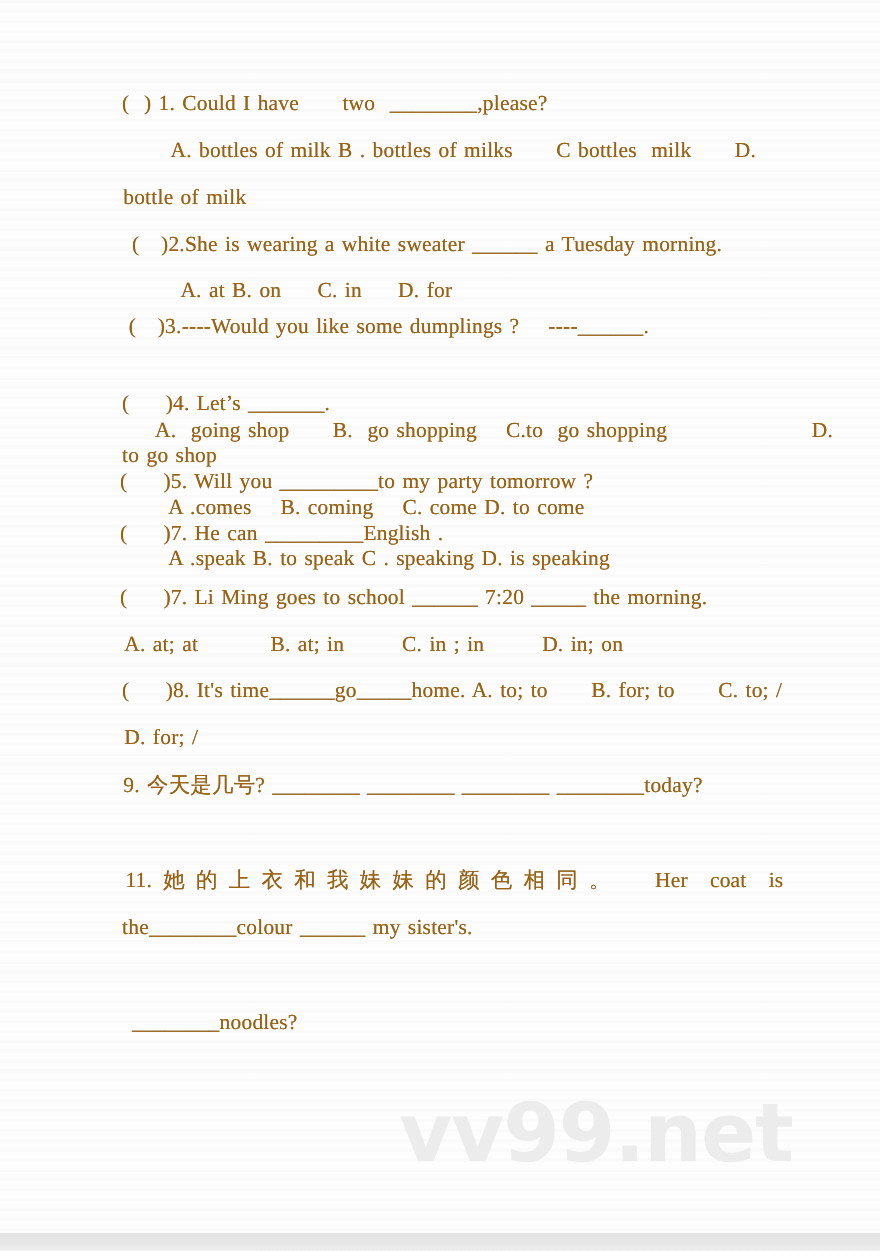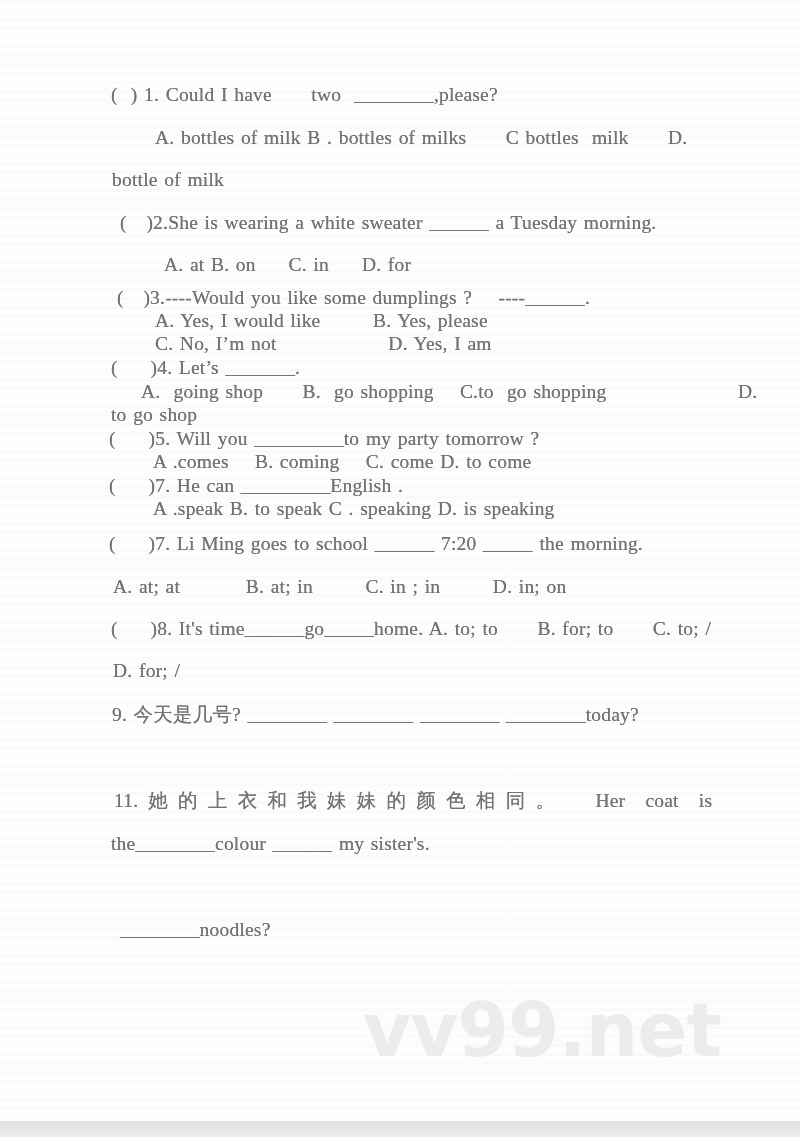--- a/index.html
+++ b/index.html
@@ -26,21 +26,21 @@
   }
   .doc {
     position: absolute;
     inset: 0;
   }
   .ln {
     position: absolute;
     white-space: pre;
     font-size: 19.5px;
     line-height: 23px;
-    color: #737373;
+    color: #a16207;
     letter-spacing: 0.2px;
     word-spacing: 1.5px;
     text-shadow: 0 0 0.5px rgba(30,30,30,0.55);
   }
   .ln.ws {
     word-spacing: 5px;
   }
   .watermark {
     position: absolute;
     top: 993px;
@@ -69,22 +69,20 @@
   <div class="scan-texture"></div>
 
   <div class="ln" style="top:83px;left:111px">(  ) 1. Could I have      two  ________,please?</div>
   <div class="ln" style="top:126px;left:155px">A. bottles of milk B . bottles of milks      C bottles  milk      D.</div>
   <div class="ln" style="top:168px;left:112px">bottle of milk</div>
 
   <div class="ln" style="top:211px;left:120px">(   )2.She is wearing a white sweater ______ a Tuesday morning.</div>
   <div class="ln" style="top:253px;left:164px">A. at B. on     C. in     D. for</div>
 
   <div class="ln" style="top:286px;left:117px">(   )3.----Would you like some dumplings ?    ----______.</div>
-  <div class="ln" style="top:309px;left:155px">A. Yes, I would like        B. Yes, please</div>
-  <div class="ln" style="top:332px;left:155px">C. No, I’m not                 D. Yes, I am</div>
 
   <div class="ln" style="top:356px;left:111px">(     )4. Let’s _______.</div>
   <div class="ln" style="top:380px;left:141px">A.  going shop      B.  go shopping    C.to  go shopping                    D.</div>
   <div class="ln" style="top:403px;left:111px">to go shop</div>
 
   <div class="ln" style="top:427px;left:109px">(     )5. Will you _________to my party tomorrow ?</div>
   <div class="ln" style="top:450px;left:153px">A .comes    B. coming    C. come D. to come</div>
 
   <div class="ln" style="top:474px;left:109px">(     )7. He can _________English .</div>
   <div class="ln" style="top:497px;left:153px">A .speak B. to speak C . speaking D. is speaking</div>

